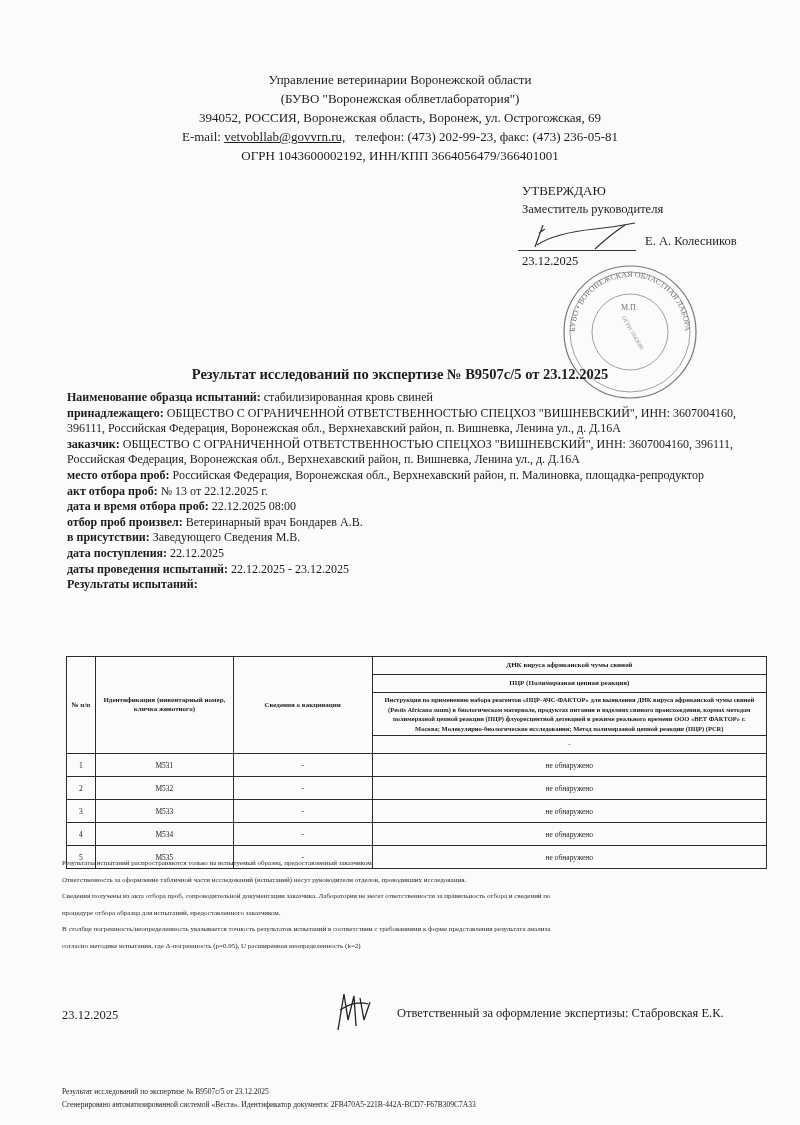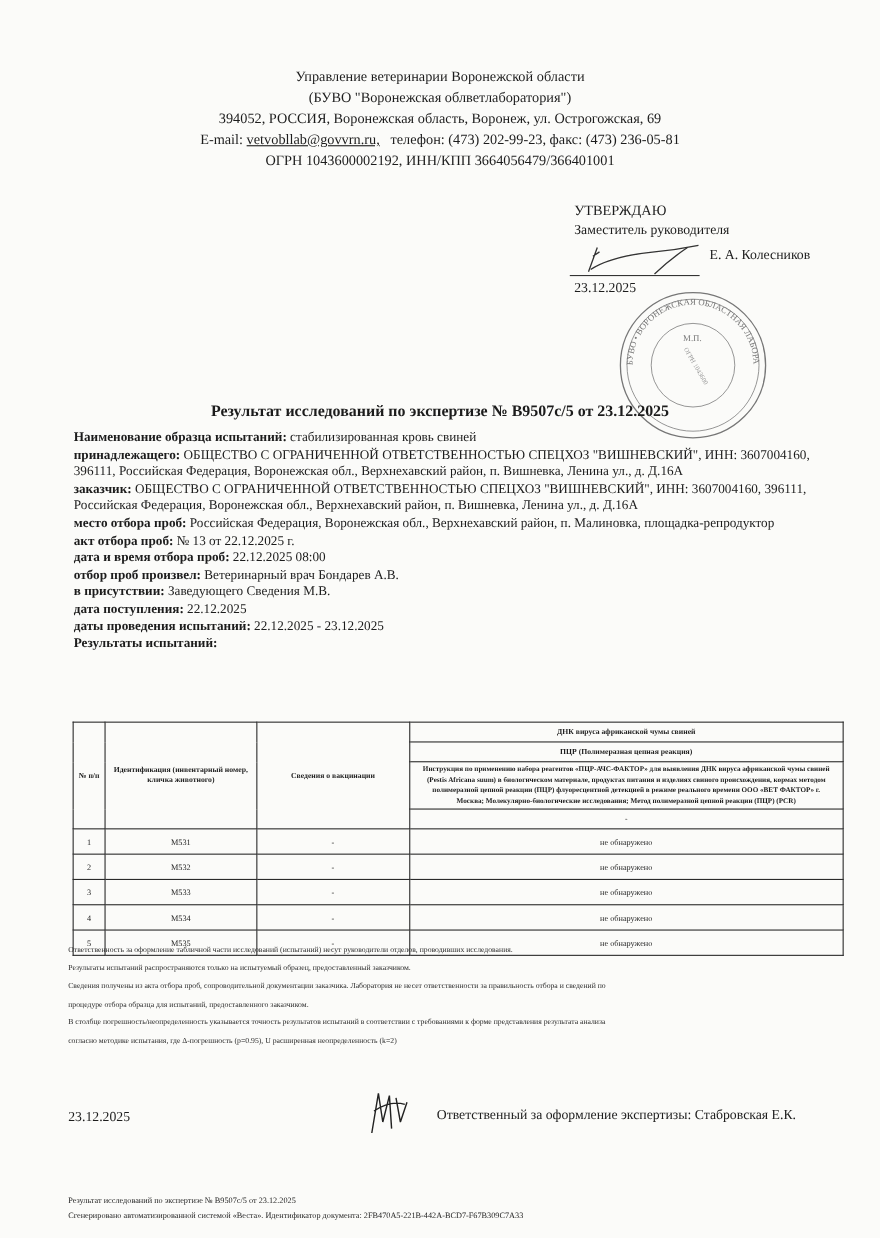--- a/index.html
+++ b/index.html
@@ -6,28 +6,28 @@
   body {
     width: 800px; height: 1125px; position: relative; overflow: hidden;
     background: #fbfbf9;
     font-family: "Liberation Serif", "DejaVu Serif", serif;
     color: #1c1c1c;
   }
   .abs { position: absolute; }
   .center { text-align: center; }
 
   
-  .hdr { left: 0; width: 800px; top: 60px; font-size: 13px; line-height: 19px; }
+  .hdr { left: 0; width: 800px; top: 70px; font-size: 13px; line-height: 19px; }
   .hdr .email { text-decoration: underline; }
 
   
   .approve { left: 522px; top: 181px; font-size: 12.5px; line-height: 19px; }
   .approve .u { font-size: 13px; }
   .sigline { left: 518px; top: 250px; width: 118px; border-top: 1px solid #333; }
-  .approve-name { left: 645px; top: 224px; font-size: 12.5px; }
+  .approve-name { left: 645px; top: 234px; font-size: 12.5px; }
   .approve-date { left: 522px; top: 254px; font-size: 12.5px; }
 
   
   .stamp { left: 555px; top: 262px; width: 150px; height: 140px; }
 
   
   .title { left: 0; width: 800px; top: 366px; font-size: 14.5px; font-weight: bold; }
 
   
   .info { left: 67px; top: 390px; width: 700px; font-size: 12px; line-height: 15.6px; }
@@ -161,22 +161,22 @@
   <tr class="data">
     <td>5</td>
     <td>М535</td>
     <td>-</td>
     <td>не обнаружено</td>
   </tr>
 </tbody>
   </table>
 
 <div class="abs notes">
+  <div>Результаты испытаний распространяются только на испытуемый образец, предоставленный заказчиком.</div>
   <div>Ответственность за оформление табличной части исследований (испытаний) несут руководители отделов, проводивших исследования.</div>
-  <div>Результаты испытаний распространяются только на испытуемый образец, предоставленный заказчиком.</div>
   <div>Сведения получены из акта отбора проб, сопроводительной документации заказчика. Лаборатория не несет ответственности за правильность отбора и сведений по</div>
   <div>процедуре отбора образца для испытаний, предоставленного заказчиком.</div>
   <div>В столбце погрешность/неопределенность указывается точность результатов испытаний в соответствии с требованиями к форме представления результата анализа</div>
   <div>согласно методике испытания, где Δ-погрешность (р=0.95), U расширенная неопределенность (k=2)</div>
 </div>
 
 <div class="abs fdate">23.12.2025</div>
 <svg class="abs fsig" viewBox="0 0 45 45">
   <path d="M8 40 L14 4 L18 30 L24 6 L26 36 M10 20 Q25 10 38 14 M30 8 L34 30 L40 12" stroke="#222" stroke-width="1.3" fill="none"></path>
 </svg>

